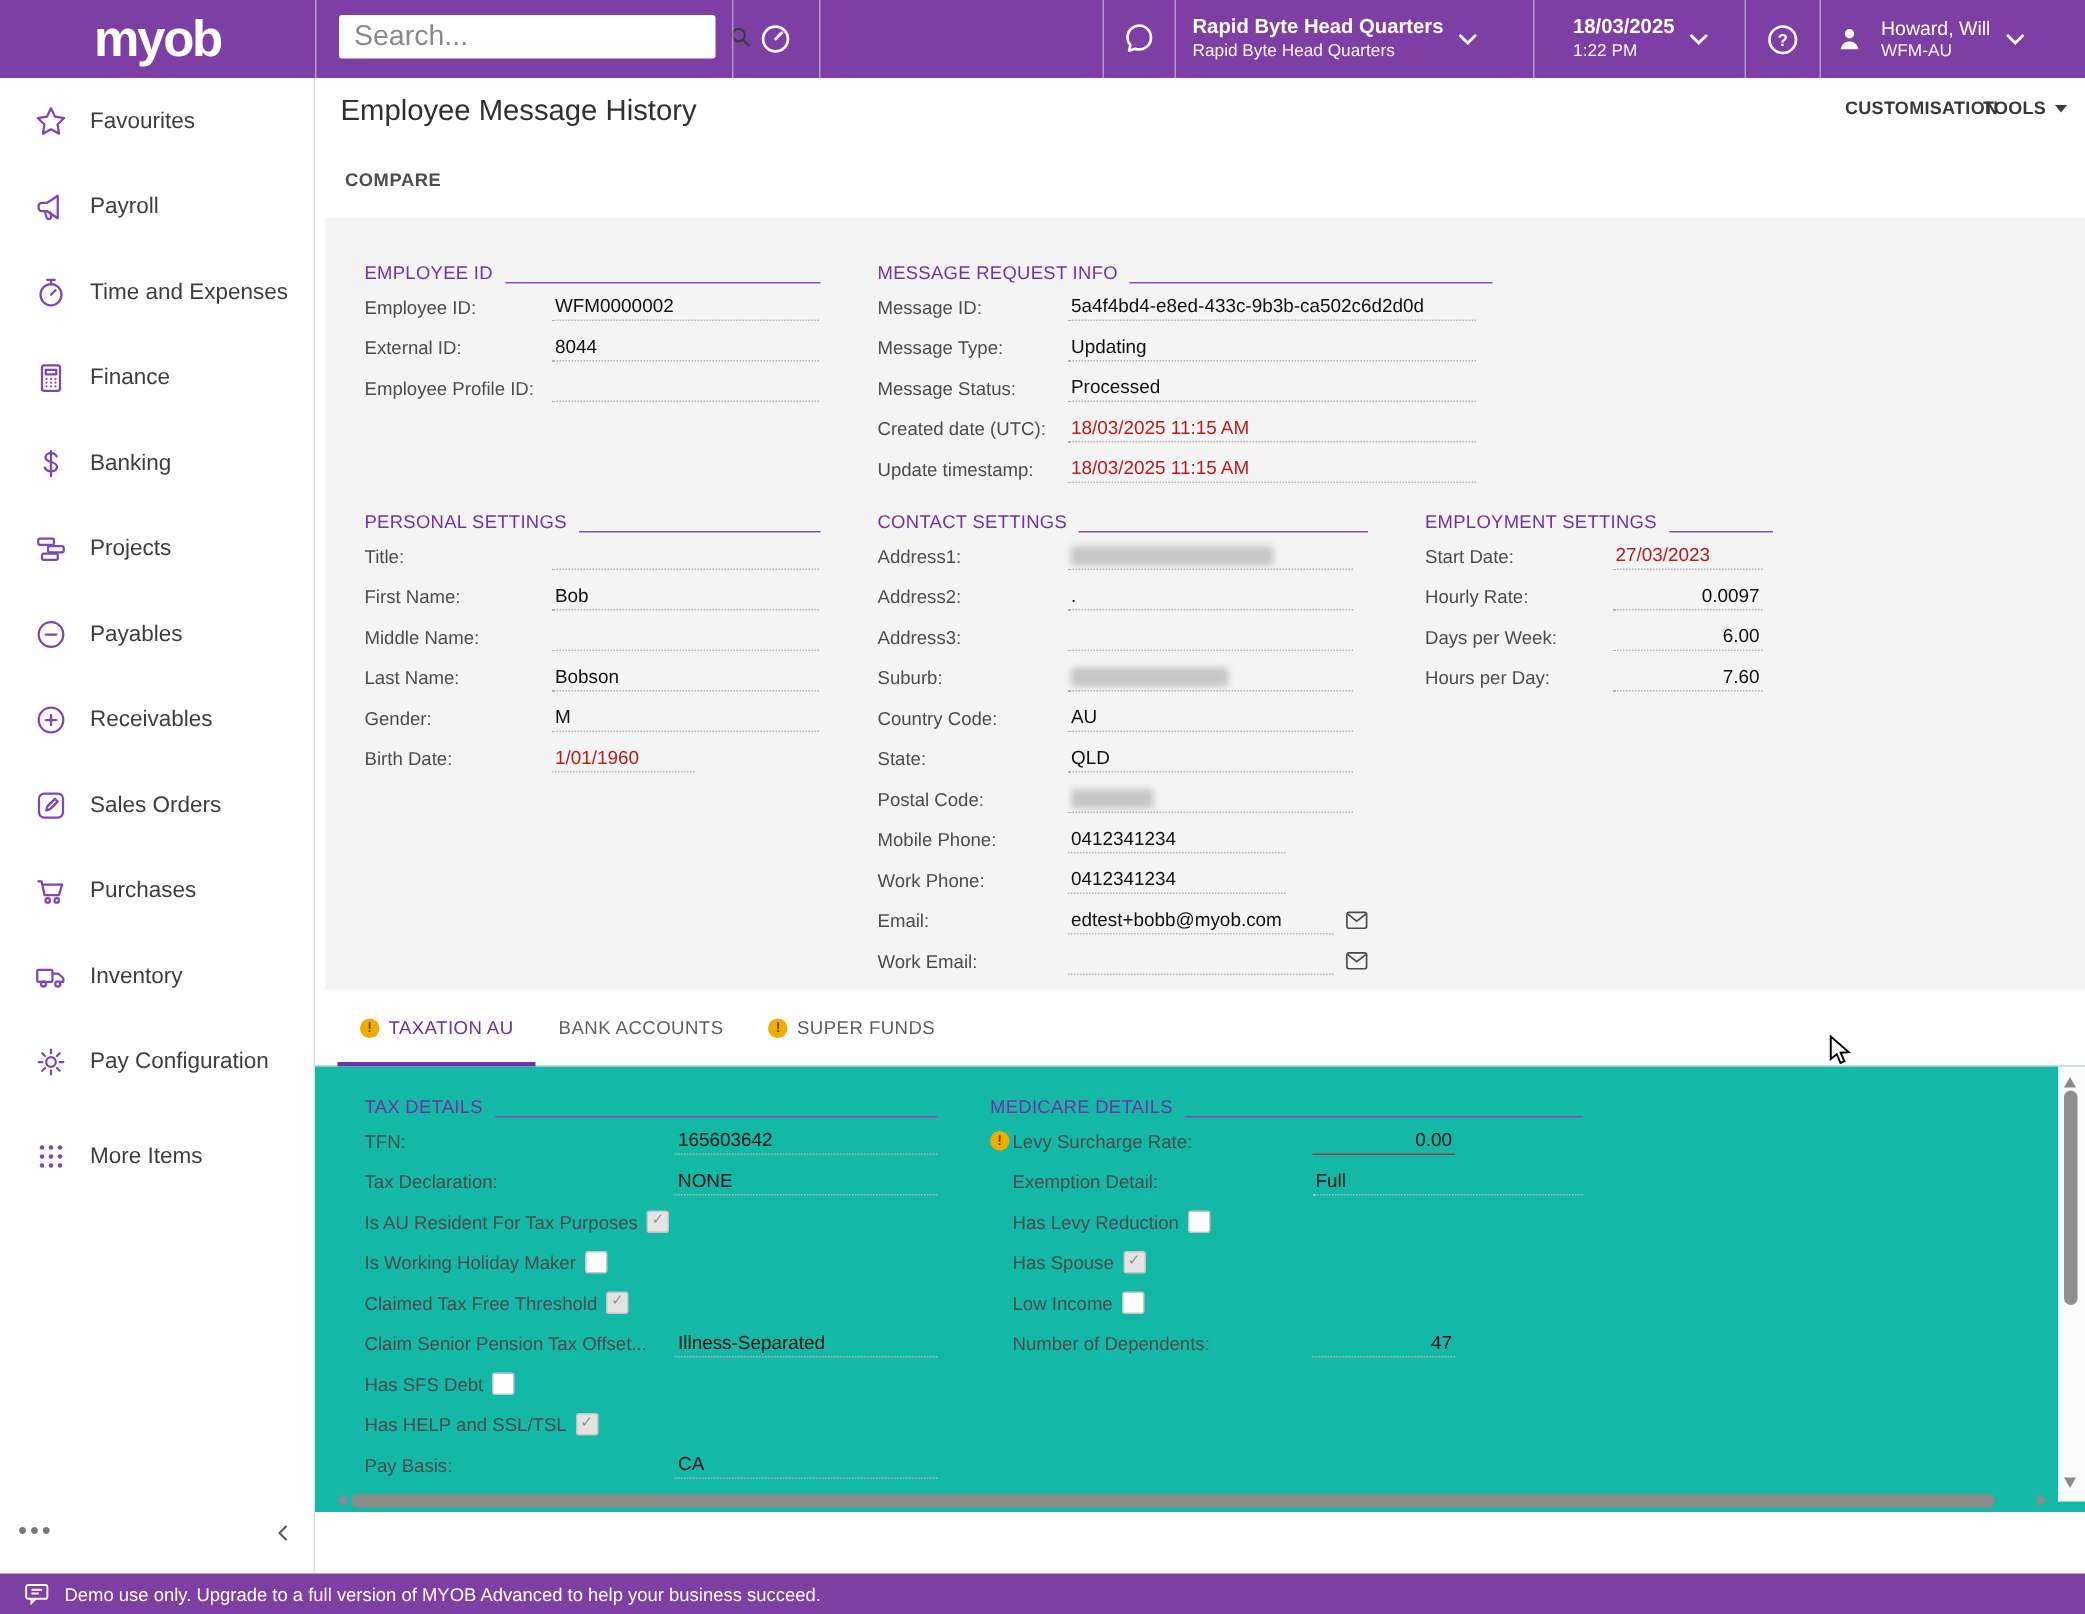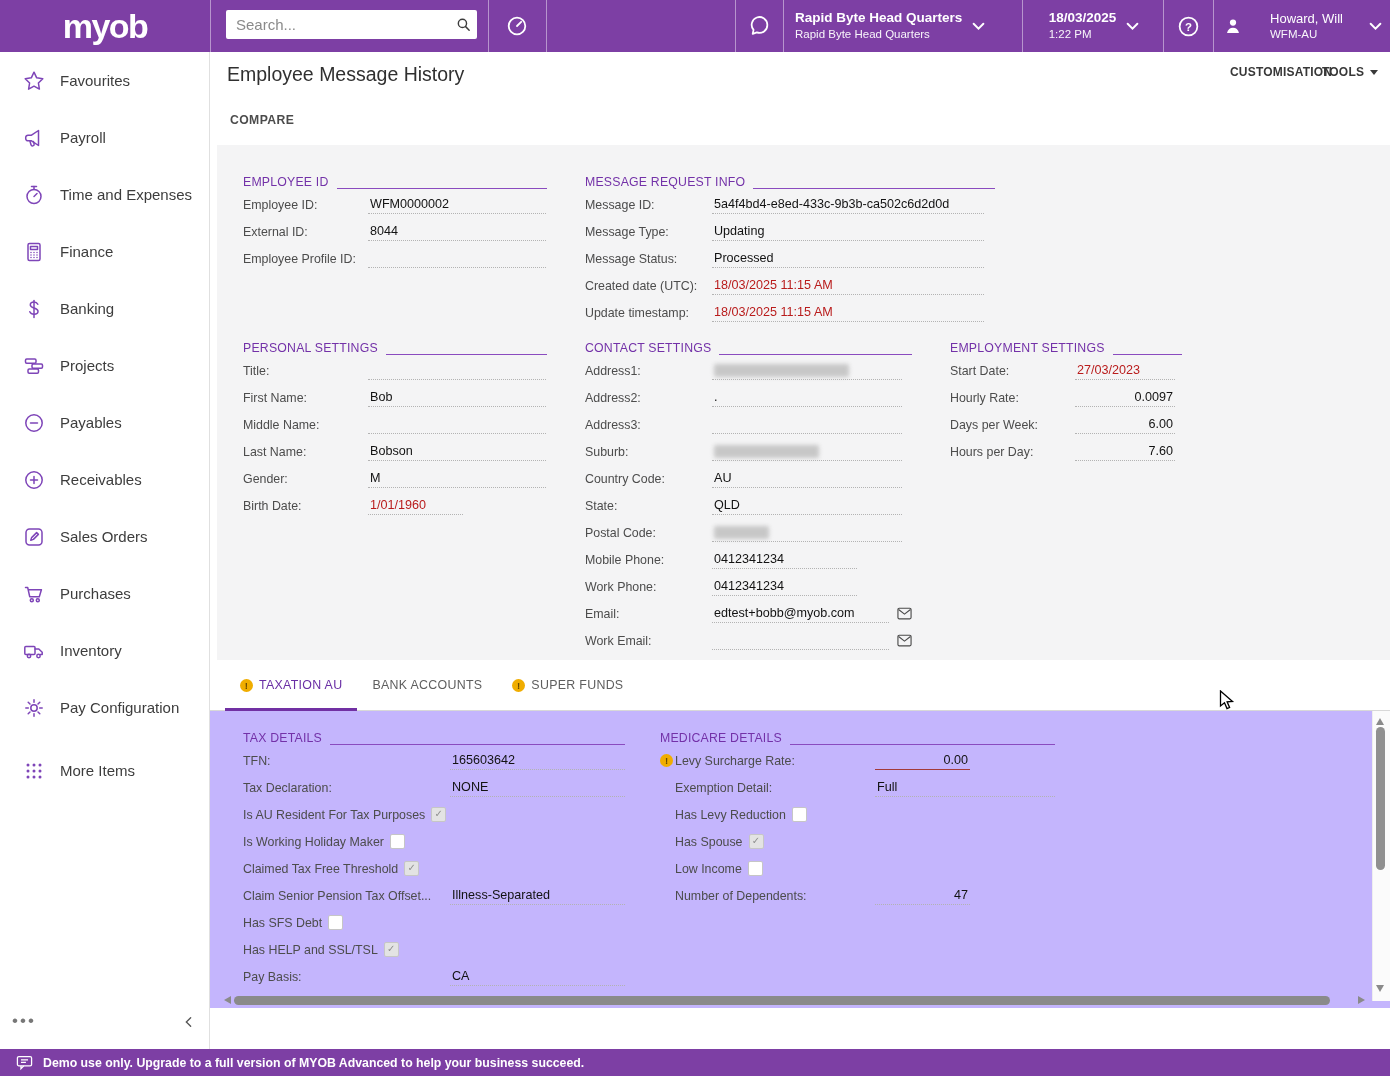--- a/index.html
+++ b/index.html
@@ -6,21 +6,21 @@
   .app{position:relative;width:1390px;height:1076px;overflow:hidden;
        font-family:"Liberation Sans",sans-serif;background:#fff;}
   
   .topbar{position:absolute;left:0;top:0;width:1390px;height:52px;background:#7d3fa4;color:#fff;}
   .logo{position:absolute;left:0;top:0;width:210px;height:52px;display:flex;align-items:center;justify-content:center;
         font-size:34px;font-weight:700;letter-spacing:-1.5px;}
   .vdiv{position:absolute;top:0;width:1px;height:52px;background:rgba(255,255,255,.45);}
   .search-wrap{position:absolute;left:226px;top:10px;width:251px;height:29px;background:#fff;border-radius:2px;
         display:flex;align-items:center;}
   .search-wrap input{flex:1;border:none;outline:none;background:transparent;padding:0 4px 0 10px;
-        font-size:15px;color:#333;font-family:"Liberation Sans",sans-serif;}
+        font-size:19px;color:#333;font-family:"Liberation Sans",sans-serif;}
   .search-wrap input::placeholder{color:#8a8a8a;}
   .search-ico{width:28px;display:flex;align-items:center;justify-content:center;cursor:pointer;}
   .hbtn{position:absolute;top:0;height:52px;display:flex;align-items:center;justify-content:center;cursor:pointer;}
   .h2line{display:flex;flex-direction:column;justify-content:center;line-height:1.25;}
   .h-main{font-size:13.5px;font-weight:600;white-space:nowrap;}
   .h-sub{font-size:11.5px;font-weight:400;white-space:nowrap;opacity:.95;}
   .chev{margin-left:10px;display:flex;align-items:center;}
   
   .sidebar{position:absolute;left:0;top:52px;width:209px;height:997px;background:#fff;border-right:1px solid #e0e0e0;}
   .nav-item{display:flex;align-items:center;height:57px;padding-left:21px;cursor:pointer;}
@@ -60,34 +60,34 @@
   .redact{height:13px;background:#c7c7c7;border-radius:2px;filter:blur(2.2px);display:inline-block;}
   .mail-ico{margin-left:8px;flex:none;display:flex;align-items:center;cursor:pointer;}
   
   .tabs{position:absolute;left:0;top:608px;width:1180px;height:51px;display:flex;align-items:stretch;
         padding-left:15px;box-sizing:border-box;border-bottom:1px solid #d8d8d8;background:#fff;}
   .tab{display:flex;align-items:center;padding:0 15px;font-size:12.4px;color:#5e5e5e;letter-spacing:.3px;
        position:relative;cursor:pointer;white-space:nowrap;}
   .tab .warn{margin-right:6px;}
   .tab.active{color:#6a2fa5;}
   .tab.active::after{content:"";position:absolute;left:0;right:0;bottom:-1px;height:3px;background:#7130a3;}
-  .tab-body{position:absolute;left:0;top:659px;width:1180px;height:297px;background:#c4b5fd;}
+  .tab-body{position:absolute;left:0;top:659px;width:1180px;height:297px;background:#14b8a6;}
   
   .v-track{position:absolute;left:1162px;top:659px;width:18px;height:290px;background:#fbfbfb;border-left:1px solid:#eee;}
   .tri{width:0;height:0;position:absolute;}
   .tri-up{border-left:4.5px solid transparent;border-right:4.5px solid transparent;border-bottom:7px solid #8a8a8a;}
   .tri-down{border-left:4.5px solid transparent;border-right:4.5px solid transparent;border-top:7px solid #8a8a8a;}
   .tri-left{border-top:4.5px solid transparent;border-bottom:4.5px solid transparent;border-right:7px solid #8a8a8a;}
   .tri-right{border-top:4.5px solid transparent;border-bottom:4.5px solid transparent;border-left:7px solid #8a8a8a;}
   .vthumb{position:absolute;left:1166px;top:675px;width:9px;height:143px;border-radius:4.5px;background:#909090;}
   .hthumb{position:absolute;left:24px;top:944px;width:1096px;height:9px;border-radius:4.5px;background:#8a8a8a;}
   
   .demo-banner{position:absolute;left:0;top:1049px;width:1390px;height:27px;background:#7d3fa4;color:#fff;
        display:flex;align-items:center;}
-  .demo-banner .txt{margin-left:10px;font-size:12.3px;font-weight:700;}
+  .demo-banner .txt{margin-left:10px;font-size:12.3px;font-weight:400;}
   .demo-ico{margin-left:16px;display:flex;align-items:center;}
   .cursor{position:absolute;left:1219px;top:690px;z-index:50;pointer-events:none;}
 </style>
 </head>
 <body>
 
 <div class="app">
 
   <header class="topbar">
     <div class="logo">myob</div>
@@ -140,21 +140,21 @@
       </span>
     </div>
     <div class="vdiv" style="left:1163px"></div>
     <div class="hbtn" style="left:1167px;width:42px">
       <svg width="25" height="25" viewBox="0 0 24 24">
           <circle cx="12" cy="12" r="8.5" stroke="#fff" stroke-width="1.7" fill="none"></circle>
           <text x="12" y="16" text-anchor="middle" font-size="11" font-weight="bold" fill="#fff" font-family="Liberation Sans,sans-serif">?</text>
         </svg>
     </div>
     <div class="vdiv" style="left:1213px"></div>
-    <div class="hbtn" style="left:1222px;width:160px;justify-content:space-between">
+    <div class="hbtn" style="left:1222px;width:160px;justify-content:flex-start">
       <svg width="22" height="22" viewBox="0 0 24 24" fill="#fff" style="margin-right:10px">
           <circle cx="12" cy="8.2" r="3.4"></circle>
           <path d="M5.5 19.5c.7-3.8 3.4-5.7 6.5-5.7s5.8 1.9 6.5 5.7z"></path>
         </svg>
       <span class="h2line">
         <span class="h-main" style="font-weight:400;font-size:13px">Howard, Will</span>
         <span class="h-sub">WFM-AU</span>
       </span>
       <span class="chev">
         <svg width="13" height="9" viewBox="0 0 12 8" fill="none" stroke="#fff" stroke-width="1.8" stroke-linecap="round">

